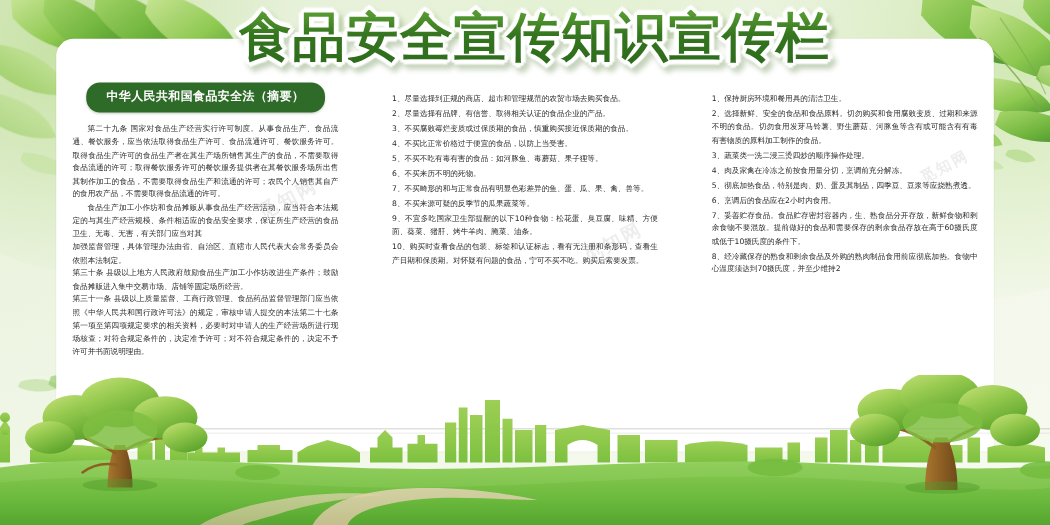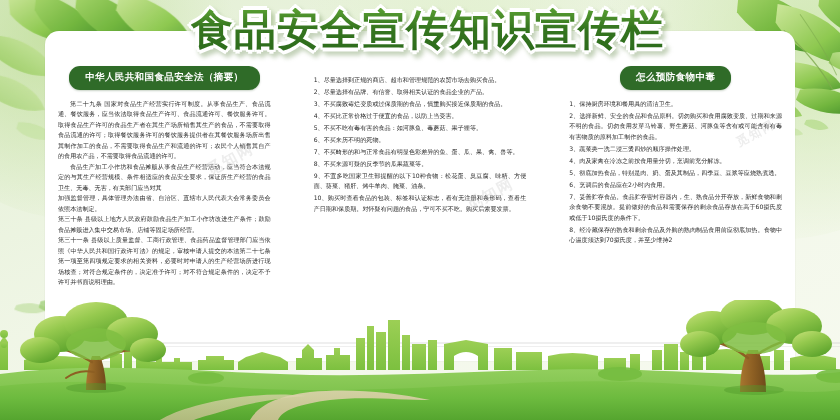--- a/index.html
+++ b/index.html
@@ -236,23 +236,20 @@
         <p class="listitem">5、不买不吃有毒有害的食品：如河豚鱼、毒蘑菇、果子狸等。</p>
         <p class="listitem">6、不买来历不明的死物。</p>
         <p class="listitem">7、不买畸形的和与正常食品有明显色彩差异的鱼、蛋、瓜、果、禽、兽等。</p>
         <p class="listitem">8、不买来源可疑的反季节的瓜果蔬菜等。</p>
         <p class="listitem">9、不宜多吃国家卫生部提醒的以下10种食物：松花蛋、臭豆腐、味精、方便面、葵菜、猪肝、烤牛羊肉、腌菜、油条。</p>
         <p class="listitem">10、购买时查看食品的包装、标签和认证标志，看有无注册和条形码，查看生产日期和保质期。对怀疑有问题的食品，宁可不买不吃。购买后索要发票。</p>
       </div>
     </div>
 
     <div class="column">
-      <div class="badge-row">
-        <span class="badge">怎么预防食物中毒</span>
-      </div>
       <div class="col-body">
         <p class="listitem">1、保持厨房环境和餐用具的清洁卫生。</p>
         <p class="listitem">2、选择新鲜、安全的食品和食品原料。切勿购买和食用腐败变质、过期和来源不明的食品。切勿食用发芽马铃薯、野生蘑菇、河豚鱼等含有或可能含有有毒有害物质的原料加工制作的食品。</p>
         <p class="listitem">3、蔬菜类一洗二浸三烫四炒的顺序操作处理。</p>
         <p class="listitem">4、肉及家禽在冷冻之前按食用量分切，烹调前充分解冻。</p>
         <p class="listitem">5、彻底加热食品，特别是肉、奶、蛋及其制品，四季豆、豆浆等应烧熟煮透。</p>
         <p class="listitem">6、烹调后的食品应在2小时内食用。</p>
         <p class="listitem">7、妥善贮存食品。食品贮存密封容器内，生、熟食品分开存放，新鲜食物和剩余食物不要混放。提前做好的食品和需要保存的剩余食品存放在高于60摄氏度或低于10摄氏度的条件下。</p>
         <p class="listitem">8、经冷藏保存的熟食和剩余食品及外购的熟肉制品食用前应彻底加热。食物中心温度须达到70摄氏度，并至少维持2</p>
       </div>

